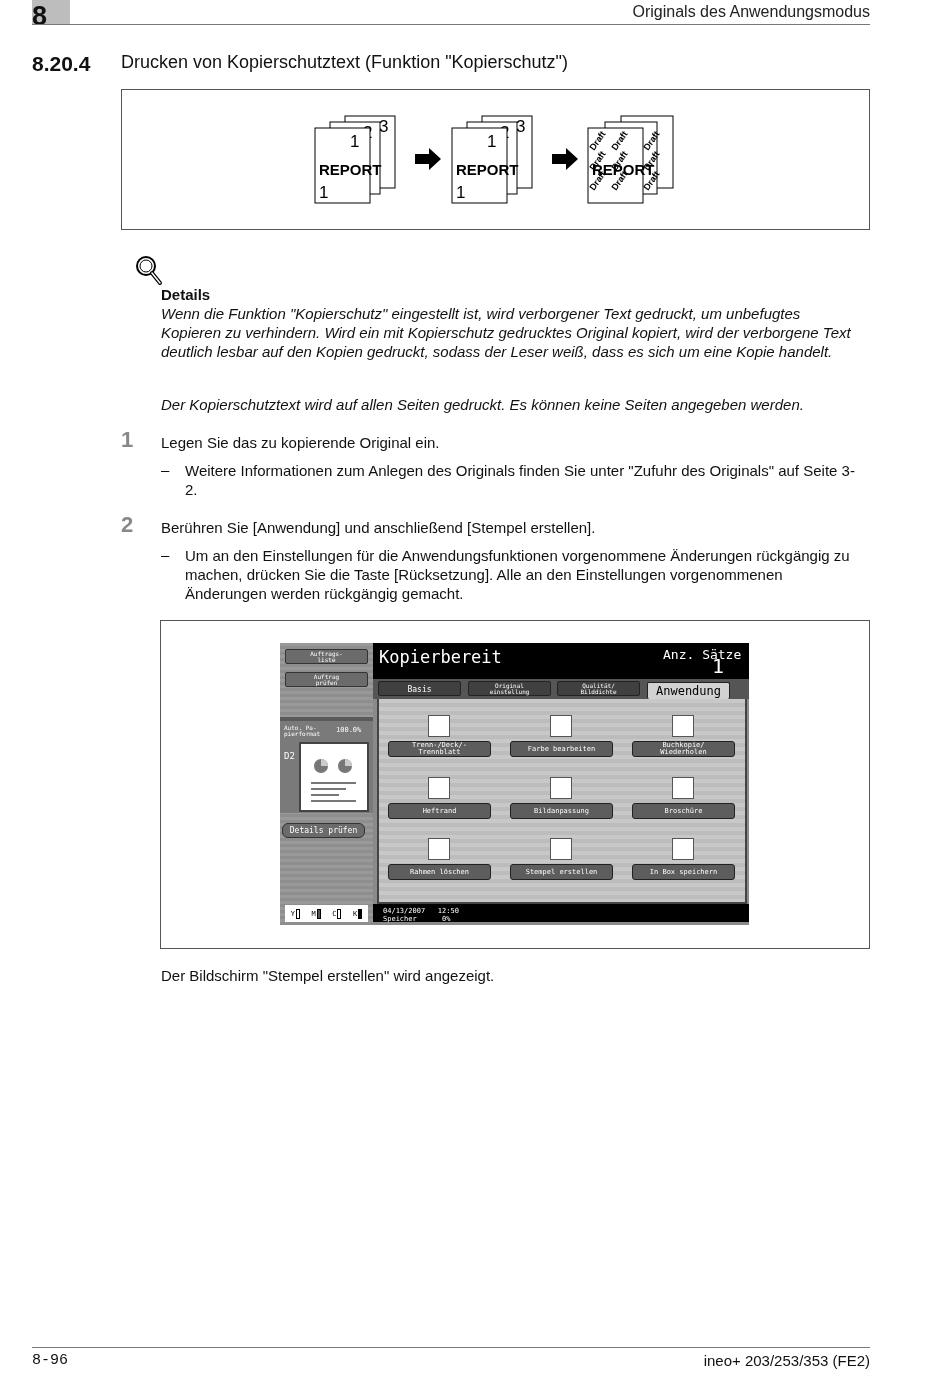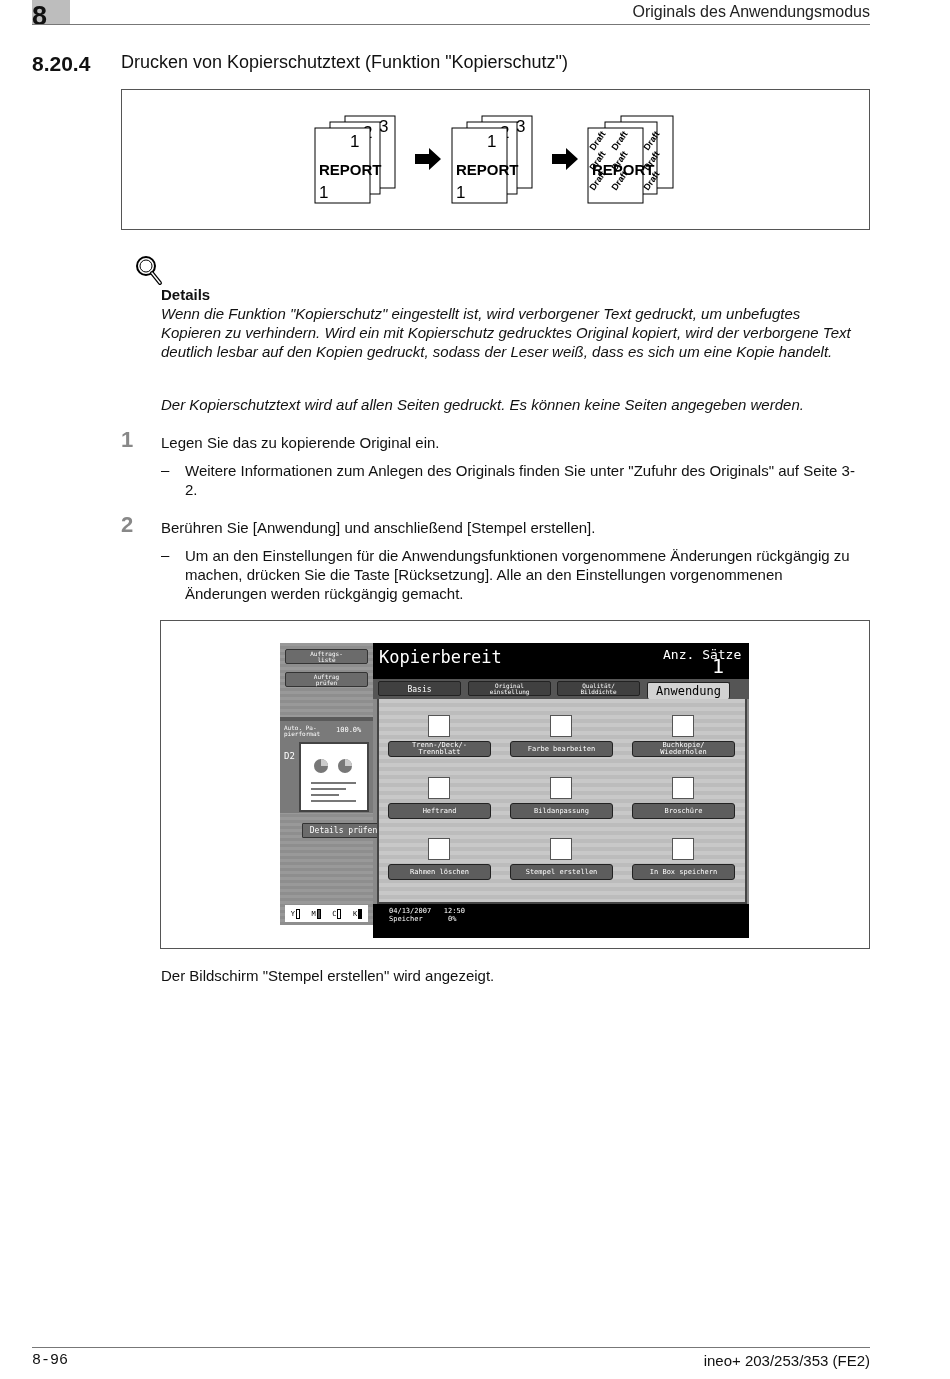--- a/index.html
+++ b/index.html
@@ -38,34 +38,34 @@
   
   .screen { position: absolute; left: 280px; top: 643px; width: 469px; height: 282px; background: #8a8a8a; font-family: "DejaVu Sans Mono", monospace; }
   .left-panel { position: absolute; left: 0; top: 0; width: 93px; height: 282px; background: repeating-linear-gradient(#999 0 3px, #8e8e8e 3px 6px); }
   .lp-btn { position: absolute; left: 5px; width: 83px; height: 15px; background: #6b6b6b; border: 1px solid #333; border-radius: 2px; color: #fff; font-size: 6px; line-height: 6px; text-align: center; padding-top: 1px; }
   .lp-divider { position: absolute; left: 0; top: 74px; width: 93px; height: 4px; background: #5a5a5a; }
   .lp-lower { position: absolute; left: 0; top: 78px; width: 93px; height: 92px; background: #7a7a7a; }
   .lp-paper-text { position: absolute; left: 4px; top: 82px; font-size: 6px; line-height: 6px; color: #fff; }
   .lp-zoom { position: absolute; left: 56px; top: 83px; font-size: 7px; color: #fff; }
   .lp-preview { position: absolute; left: 19px; top: 99px; width: 70px; height: 70px; background: #fff; border: 2px solid #444; }
   .lp-tray { position: absolute; left: 4px; top: 108px; font-size: 9px; color: #fff; }
-  .lp-details { position: absolute; left: 22px; top: 180px; width: 83px; height: 15px; background: #6b6b6b; border: 1px solid #333; border-radius: 1px; color: #fff; font-size: 8px; line-height: 13px; text-align: center; }
+  .lp-details { position: absolute; left: 2px; top: 180px; width: 83px; height: 15px; background: #6b6b6b; border: 1px solid #333; border-radius: 6px; color: #fff; font-size: 8px; line-height: 13px; text-align: center; }
   .toner { position: absolute; left: 5px; top: 262px; width: 83px; height: 17px; background: #fff; display: flex; align-items: center; justify-content: space-around; font-size: 7px; color: #000; }
   .toner span.bar { display: inline-block; width: 4px; height: 10px; border: 1px solid #000; vertical-align: middle; margin-left: 1px; }
   .top-bar { position: absolute; left: 93px; top: 0; width: 376px; height: 36px; background: #000; }
   .screen-title { position: absolute; left: 99px; top: 4px; font-size: 17px; color: #fff; }
   .sets-label { position: absolute; left: 383px; top: 4px; font-size: 13px; color: #fff; }
   .sets-value { position: absolute; left: 432px; top: 11px; font-size: 20px; color: #fff; }
   .tab-bar { position: absolute; left: 93px; top: 36px; width: 376px; height: 20px; background: #555; }
   .tab { position: absolute; top: 38px; height: 15px; width: 83px; background: #404040; border: 1px solid #222; border-radius: 2px; color: #fff; font-size: 6px; line-height: 6px; text-align: center; padding-top: 1px; }
   .tab.active { background: #d2d2d2; color: #000; top: 39px; height: 17px; border-bottom: none; font-size: 12px; line-height: 14px; }
   .content { position: absolute; left: 97px; top: 56px; width: 370px; height: 205px; background: repeating-linear-gradient(#c8c8c8 0 4px, #bcbcbc 4px 8px); border: 2px solid #444; border-top: none; }
   .func-icon { position: absolute; width: 22px; height: 22px; background: #fff; border: 1px solid #555; }
   .func-btn { position: absolute; width: 103px; height: 16px; background: #5d5d5d; border: 1px solid #222; border-radius: 3px; color: #fff; font-size: 7px; line-height: 7px; text-align: center; display: flex; align-items: center; justify-content: center; }
-  .bottom-bar { position: absolute; left: 93px; top: 261px; width: 376px; height: 34px; background: #000; color: #fff; font-size: 7px; line-height: 8px; padding: 3px 16px; }
+  .bottom-bar { position: absolute; left: 93px; top: 261px; width: 376px; height: 18px; background: #000; color: #fff; font-size: 7px; line-height: 8px; padding: 3px 10px; }
 </style>
 </head>
 <body>
 
 <div class="chapter-box"></div>
 <div class="chapter-num">8</div>
 <div class="header-rule"></div>
 <div class="header-title">Originals des Anwendungsmodus</div>
 
 <div class="section-num">8.20.4</div>

